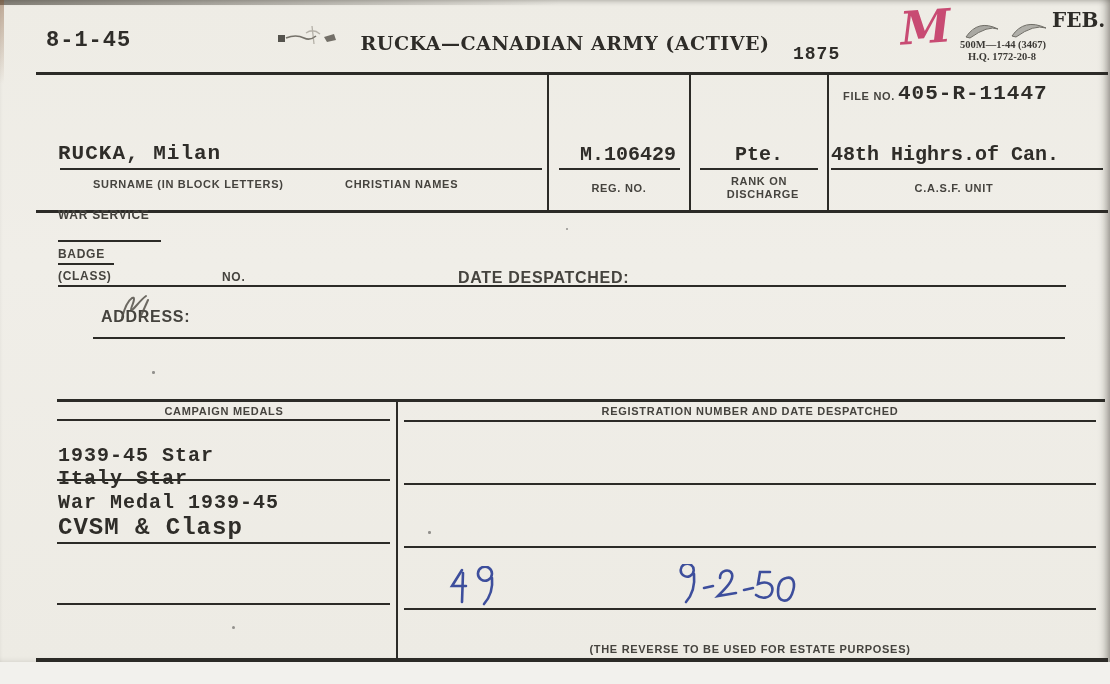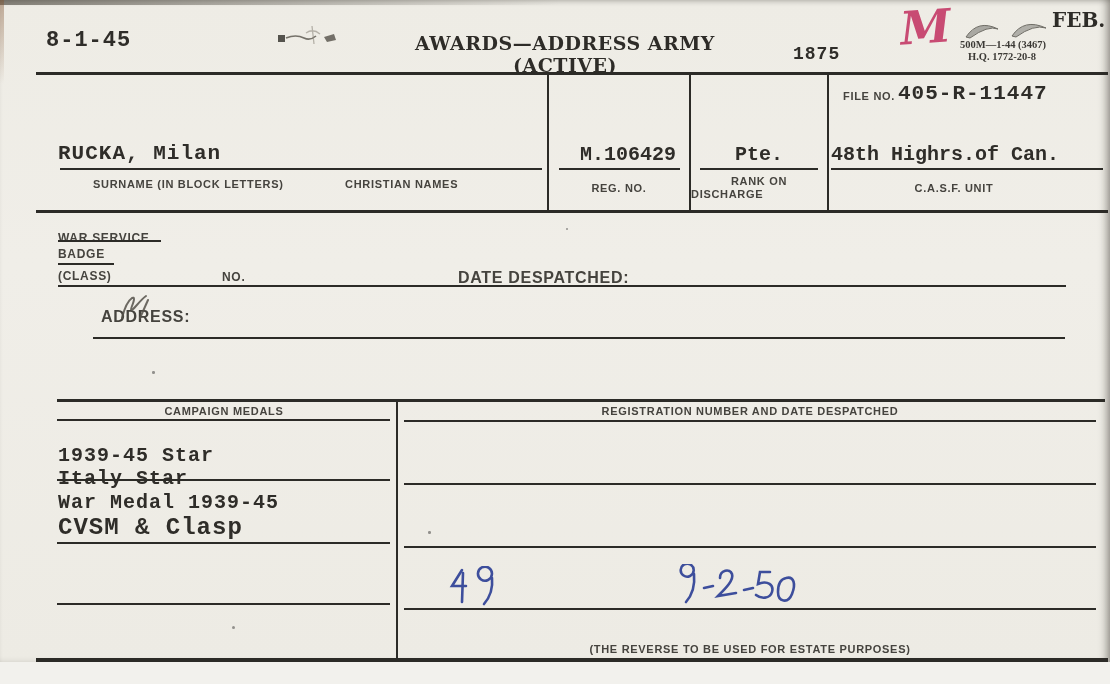--- a/index.html
+++ b/index.html
@@ -32,21 +32,21 @@
 
   <div class="abs mono" style="left:46px;top:28px;font-size:22px;letter-spacing:1px;">8-1-45</div>
 
   <svg class="abs" style="left:276px;top:24px;" width="72" height="24" viewBox="0 0 72 24">
     <rect x="2" y="11" width="7" height="7" fill="#3a3832" opacity=".85"></rect>
     <path d="M10 14 Q20 10 28 14 Q34 17 40 12" stroke="#56524a" stroke-width="1.6" fill="none" opacity=".8"></path>
     <path d="M36 2 L38 20 M30 9 Q37 4 44 10" stroke="#8d897f" stroke-width="1.3" fill="none" opacity=".6"></path>
     <path d="M48 13 l10 -3 l2 6 l-9 2 z" fill="#4a463e" opacity=".75"></path>
   </svg>
 
-  <div class="abs serif" style="left:360px;top:32px;width:410px;text-align:center;font-size:19px;font-weight:700;letter-spacing:.5px;">AWARDS—ADDRESS ARMY (ACTIVE)</div>
+  <div class="abs serif" style="left:360px;top:32px;width:410px;text-align:center;font-size:19px;font-weight:700;letter-spacing:.5px;">RUCKA—CANADIAN ARMY (ACTIVE)</div>
 
   <div class="abs mono" style="left:793px;top:44px;font-size:18px;letter-spacing:1px;">1875</div>
 
   <div class="abs serif" style="left:900px;top:4px;font-size:46px;font-weight:700;font-style:italic;color:#c23060;opacity:.85;transform:rotate(-4deg);line-height:1;">M</div>
 
   <svg class="abs" style="left:964px;top:17px;" width="92" height="24" viewBox="0 0 92 24">
     <path d="M2 20 Q14 2 34 12 Q24 8 6 21 Z" fill="#a9a8a2" stroke="#6f6d66" stroke-width="1"></path>
     <path d="M48 19 Q60 1 82 11 Q70 7 52 20 Z" fill="#b0afa9" stroke="#6f6d66" stroke-width="1"></path>
   </svg>
 
@@ -73,24 +73,24 @@
   <div class="abs mono" style="left:691px;top:143px;width:136px;text-align:center;font-size:20px;">Pte.</div>
   <div class="abs rule" style="left:700px;top:168px;width:118px;height:1.8px;"></div>
 
   <div class="abs mono" style="left:831px;top:143px;font-size:20px;">48th Highrs.of Can.</div>
   <div class="abs rule" style="left:831px;top:168px;width:272px;height:1.8px;"></div>
 
   <div class="abs label" style="left:93px;top:178px;">SURNAME (IN BLOCK LETTERS)</div>
   <div class="abs label" style="left:345px;top:178px;">CHRISTIAN NAMES</div>
   <div class="abs label" style="left:548px;top:182px;width:142px;text-align:center;">REG. NO.</div>
   <div class="abs label" style="left:691px;top:175px;width:136px;text-align:center;">RANK ON</div>
-  <div class="abs label" style="left:691px;top:188px;width:144px;text-align:left;">DISCHARGE</div>
+  <div class="abs label" style="left:691px;top:188px;width:144px;text-align:center;">DISCHARGE</div>
   <div class="abs label" style="left:827px;top:182px;width:254px;text-align:center;">C.A.S.F. UNIT</div>
 
-  <div class="abs label" style="left:58px;top:231px;font-size:12px;">WAR SERVICE</div>
+  <div class="abs label" style="left:58px;top:208px;font-size:12px;">WAR SERVICE</div>
   <div class="abs rule" style="left:58px;top:240px;width:103px;height:1.8px;"></div>
   <div class="abs label" style="left:58px;top:247px;font-size:12px;">BADGE</div>
   <div class="abs rule" style="left:58px;top:263px;width:56px;height:1.8px;"></div>
   <div class="abs label" style="left:58px;top:269px;font-size:12px;">(CLASS)</div>
   <div class="abs label" style="left:222px;top:270px;font-size:12px;">NO.</div>
   <div class="abs label" style="left:458px;top:269px;font-size:16px;">DATE DESPATCHED:</div>
   <div class="abs rule" style="left:58px;top:285px;width:1008px;height:2.2px;"></div>
 
   <div class="abs label" style="left:101px;top:308px;font-size:16px;">ADDRESS:</div>
   <svg class="abs" style="left:116px;top:288px;" width="36" height="40" viewBox="0 0 36 40">

